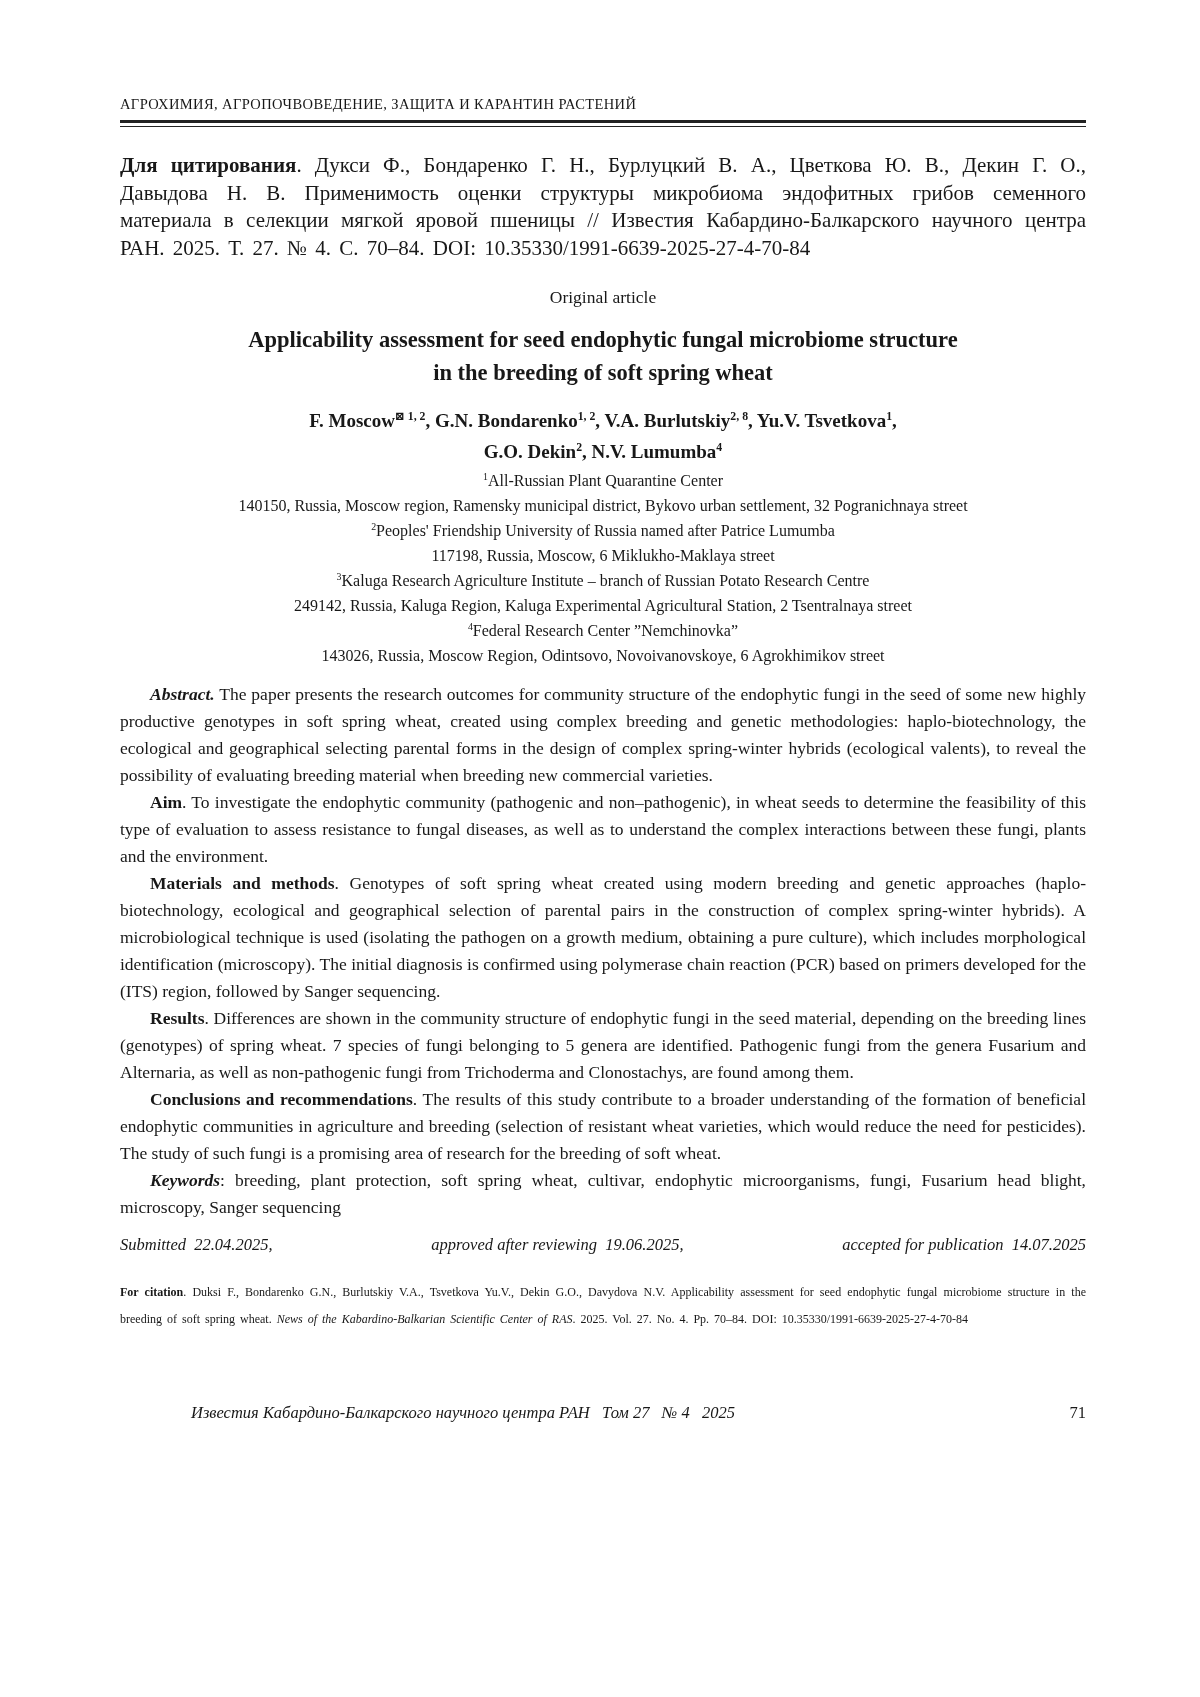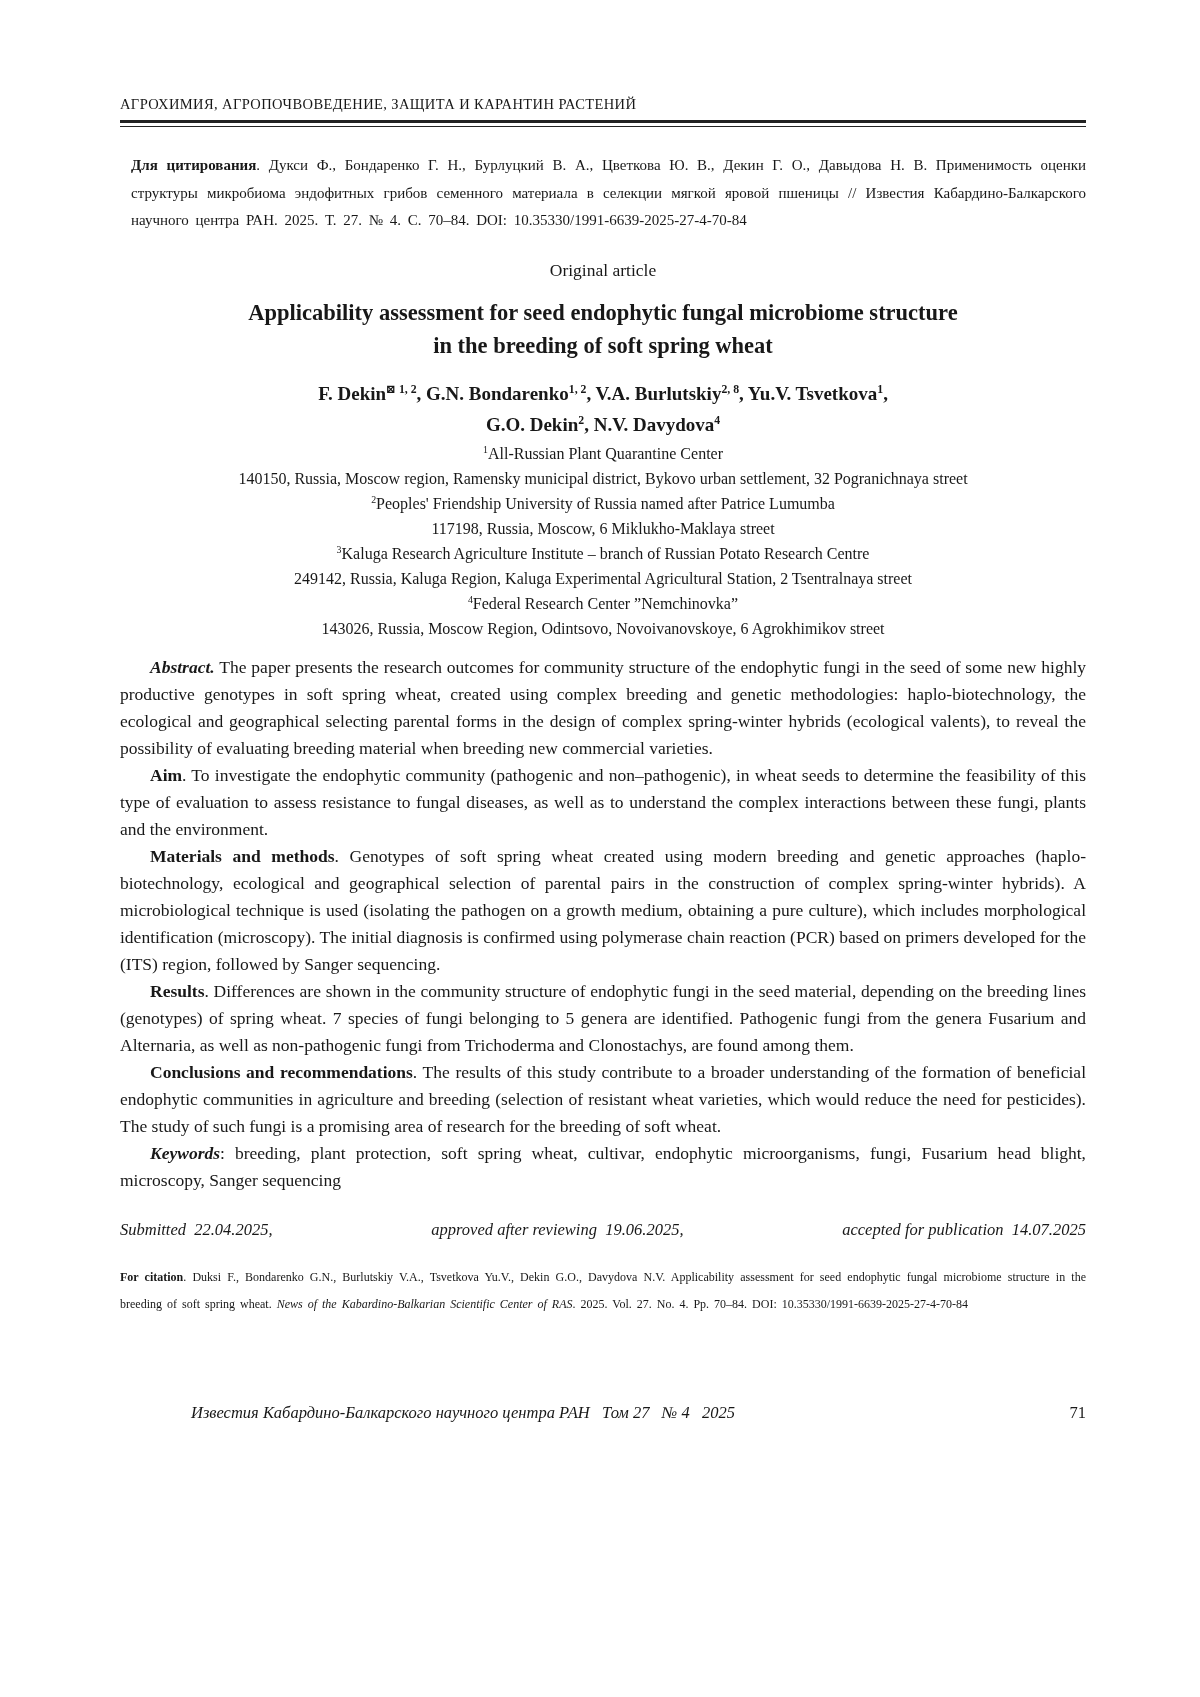--- a/index.html
+++ b/index.html
@@ -37,22 +37,22 @@
     white-space: nowrap;
   }
   .double-rule {
     margin-top: 7px;
     height: 3px;
     border-top: 3px solid #222222;
     border-bottom: 1.5px solid #222222;
   }
 
   .citation-ru {
-    margin: 25px 0 0 11px;
-    font-size: 15px;
+    margin: 25px 0 0 0;
+    font-size: 21px;
     line-height: 27.5px;
     text-align: justify;
     word-spacing: 3px;
   }
 
   .article-type {
     margin-top: 25px;
     font-size: 17.5px;
     text-align: center;
   }
@@ -88,21 +88,21 @@
   }
   .abstract p {
     margin: 0;
     text-indent: 30px;
   }
   .keywords {
     margin-top: 16px;
   }
 
   .dates-row {
-    margin-top: 26px;
+    margin-top: 14px;
     display: flex;
     justify-content: space-between;
     font-style: italic;
     font-size: 16.5px;
     white-space: pre-wrap;
   }
 
   .citation-en {
     margin: 24px 0 0 0;
     font-size: 12px;
@@ -139,22 +139,22 @@
     <p class="citation-ru"><span class="b">Для цитирования</span><span>. Дукси Ф., Бондаренко Г. Н., Бурлуцкий В. А., Цветкова Ю. В., Декин Г. О., Давыдова Н. В. Применимость оценки структуры микробиома эндофитных грибов семенного материала в селекции мягкой яровой пшеницы // Известия Кабардино-Балкарского научного центра РАН. 2025. Т. 27. № 4. С. 70–84. DOI: 10.35330/1991-6639-2025-27-4-70-84</span></p>
 
     <div class="article-type">Original article</div>
 
     <h1 class="title">
       <span>Applicability assessment for seed endophytic fungal microbiome structure</span><br>
       <span>in the breeding of soft spring wheat</span>
     </h1>
 
     <div class="authors">
-      <div><span>F. Dekin</span><sup>⊠ </sup><sup>1, 2</sup><span>, G.N. Bondarenko</span><sup>1, 2</sup><span>, V.A. Burlutskiy</span><sup>2, 8</sup><span>, Yu.V. Tsvetkova</span><sup>1</sup><span>,</span></div>
-      <div><span>G.O. Dekin</span><sup>2</sup><span>, N.V. Davydova</span><sup>4</sup></div>
+      <div><span>F. Moscow</span><sup>⊠ </sup><sup>1, 2</sup><span>, G.N. Bondarenko</span><sup>1, 2</sup><span>, V.A. Burlutskiy</span><sup>2, 8</sup><span>, Yu.V. Tsvetkova</span><sup>1</sup><span>,</span></div>
+      <div><span>G.O. Dekin</span><sup>2</sup><span>, N.V. Lumumba</span><sup>4</sup></div>
     </div>
 
     <div class="affiliations">
       <div><sup>1</sup><span>All-Russian Plant Quarantine Center</span></div>
       <div><span>140150, Russia, Moscow region, Ramensky municipal district, Bykovo urban settlement, 32 Pogranichnaya street</span></div>
       <div><sup>2</sup><span>Peoples' Friendship University of Russia named after Patrice Lumumba</span></div>
       <div><span>117198, Russia, Moscow, 6 Miklukho-Maklaya street</span></div>
       <div><sup>3</sup><span>Kaluga Research Agriculture Institute – branch of Russian Potato Research Centre</span></div>
       <div><span>249142, Russia, Kaluga Region, Kaluga Experimental Agricultural Station, 2 Tsentralnaya street</span></div>
       <div><sup>4</sup><span>Federal Research Center ”Nemchinovka”</span></div>

